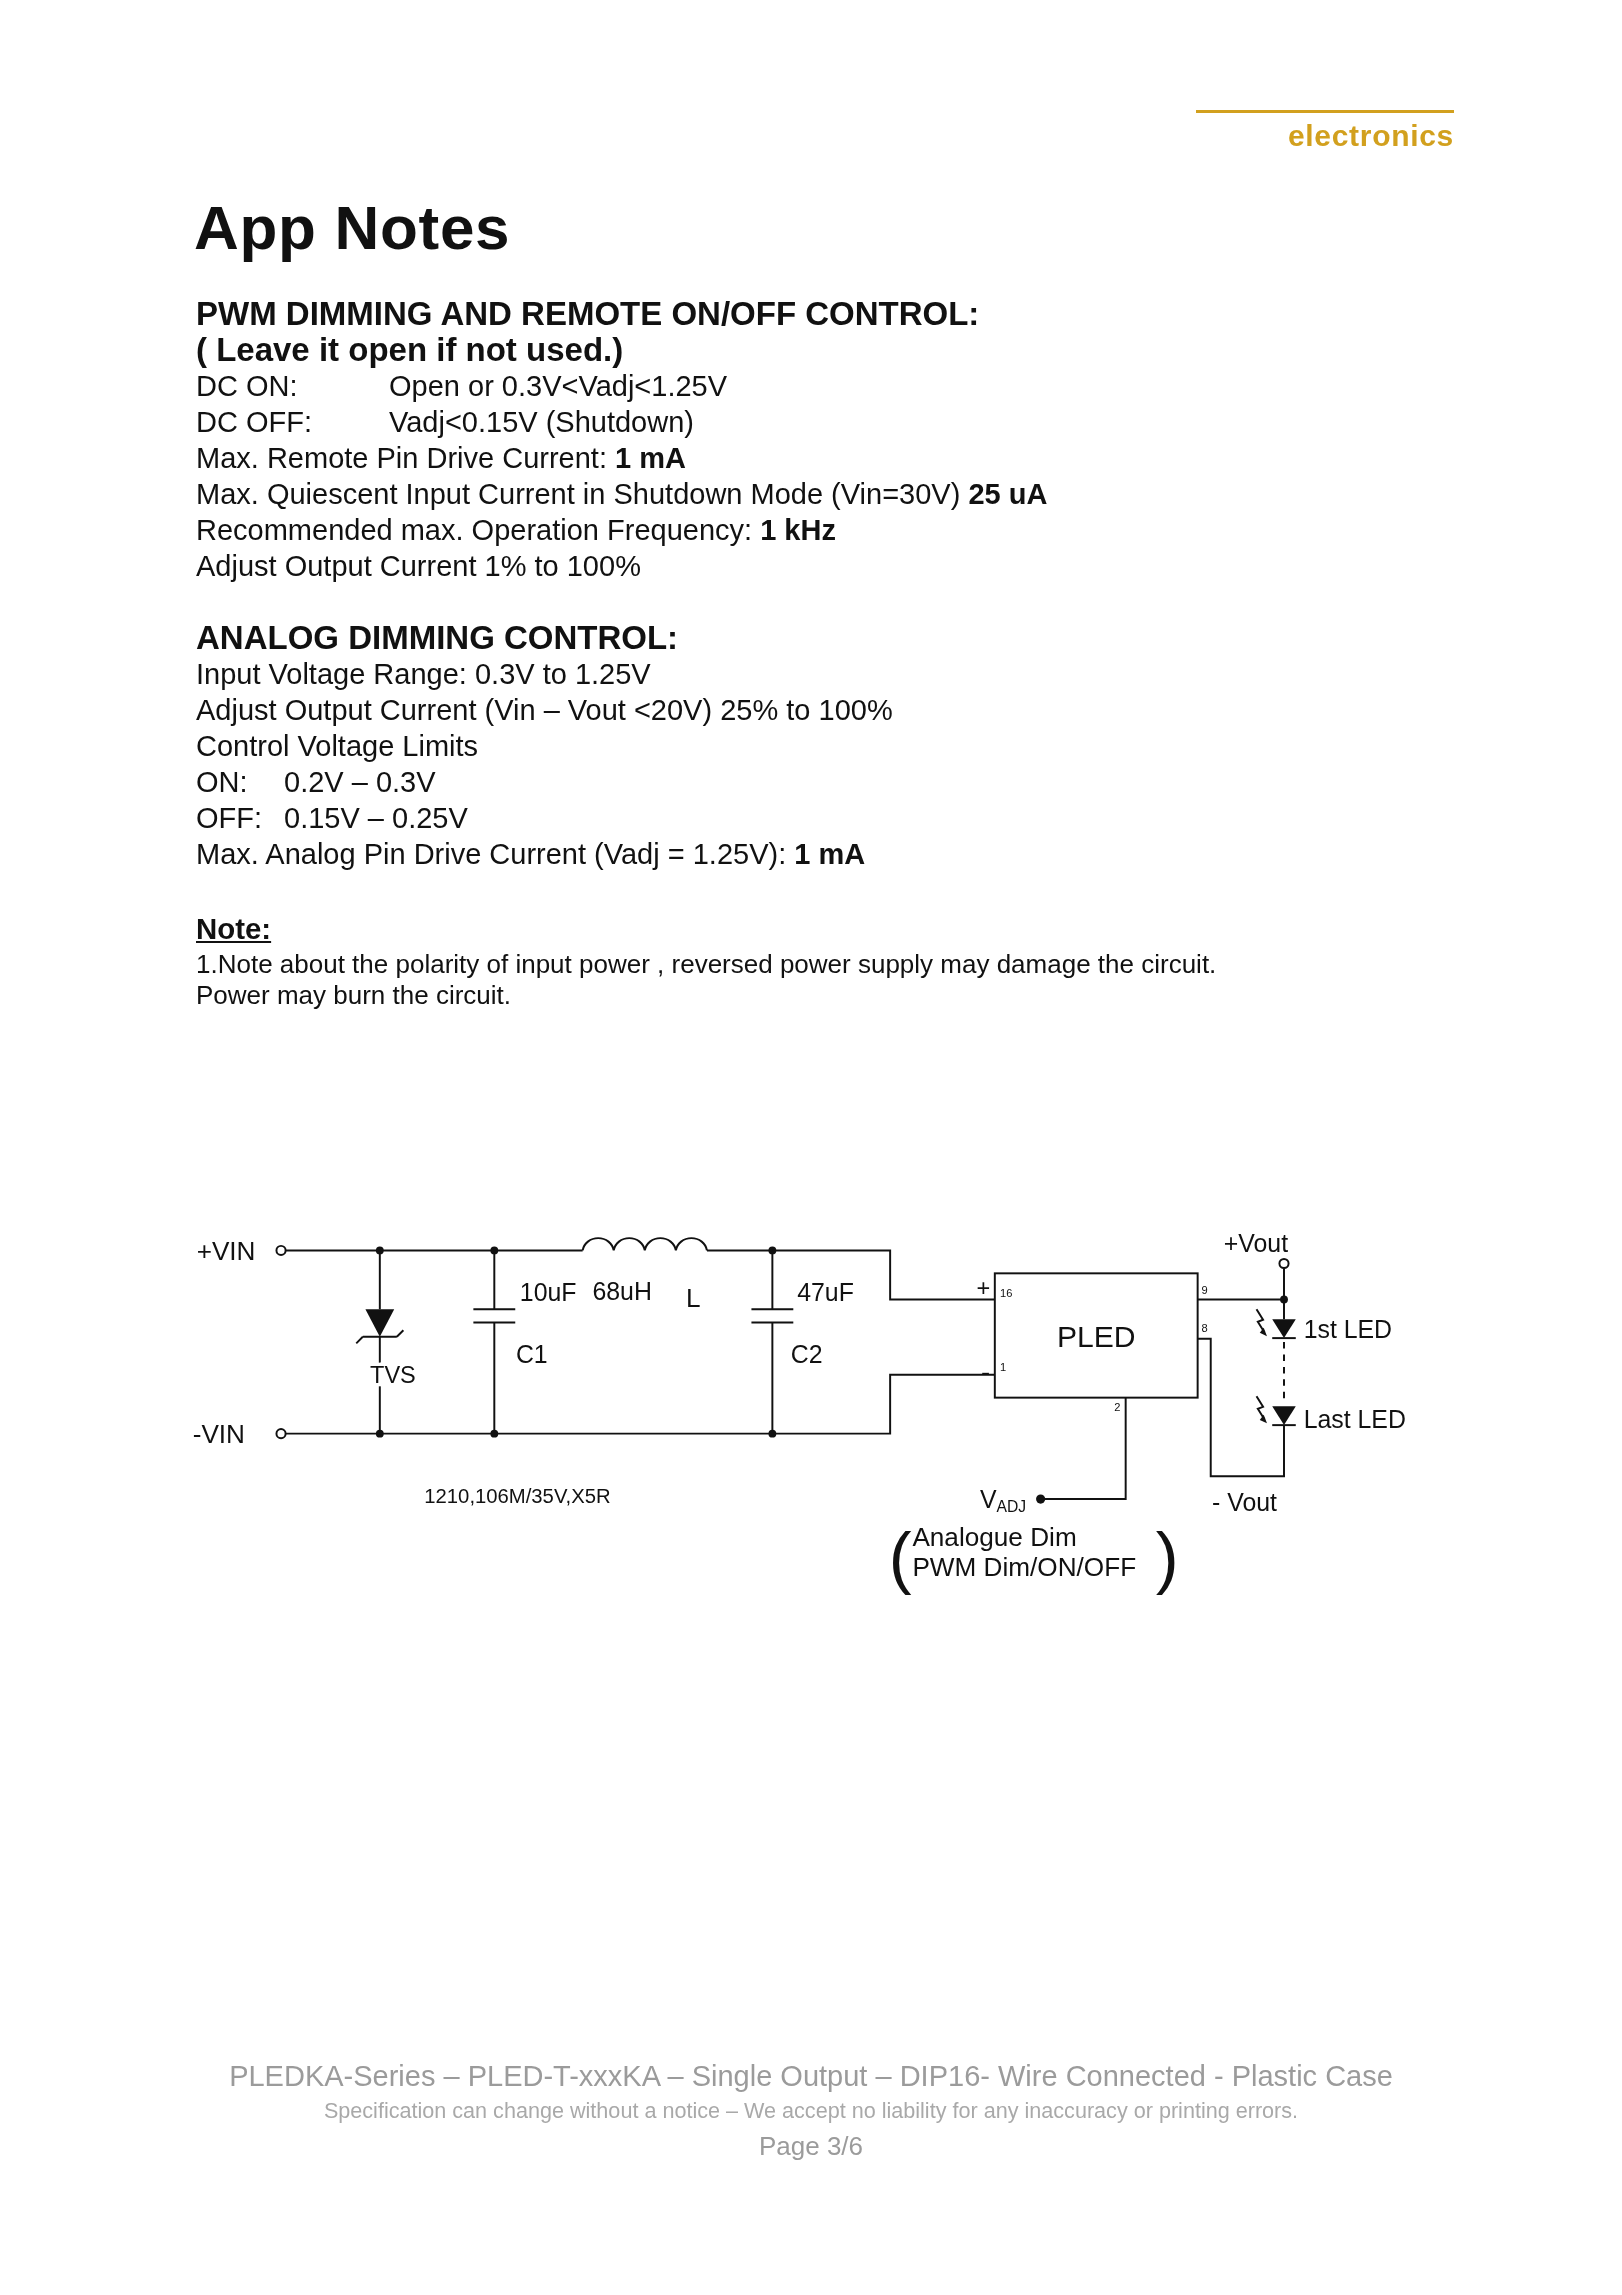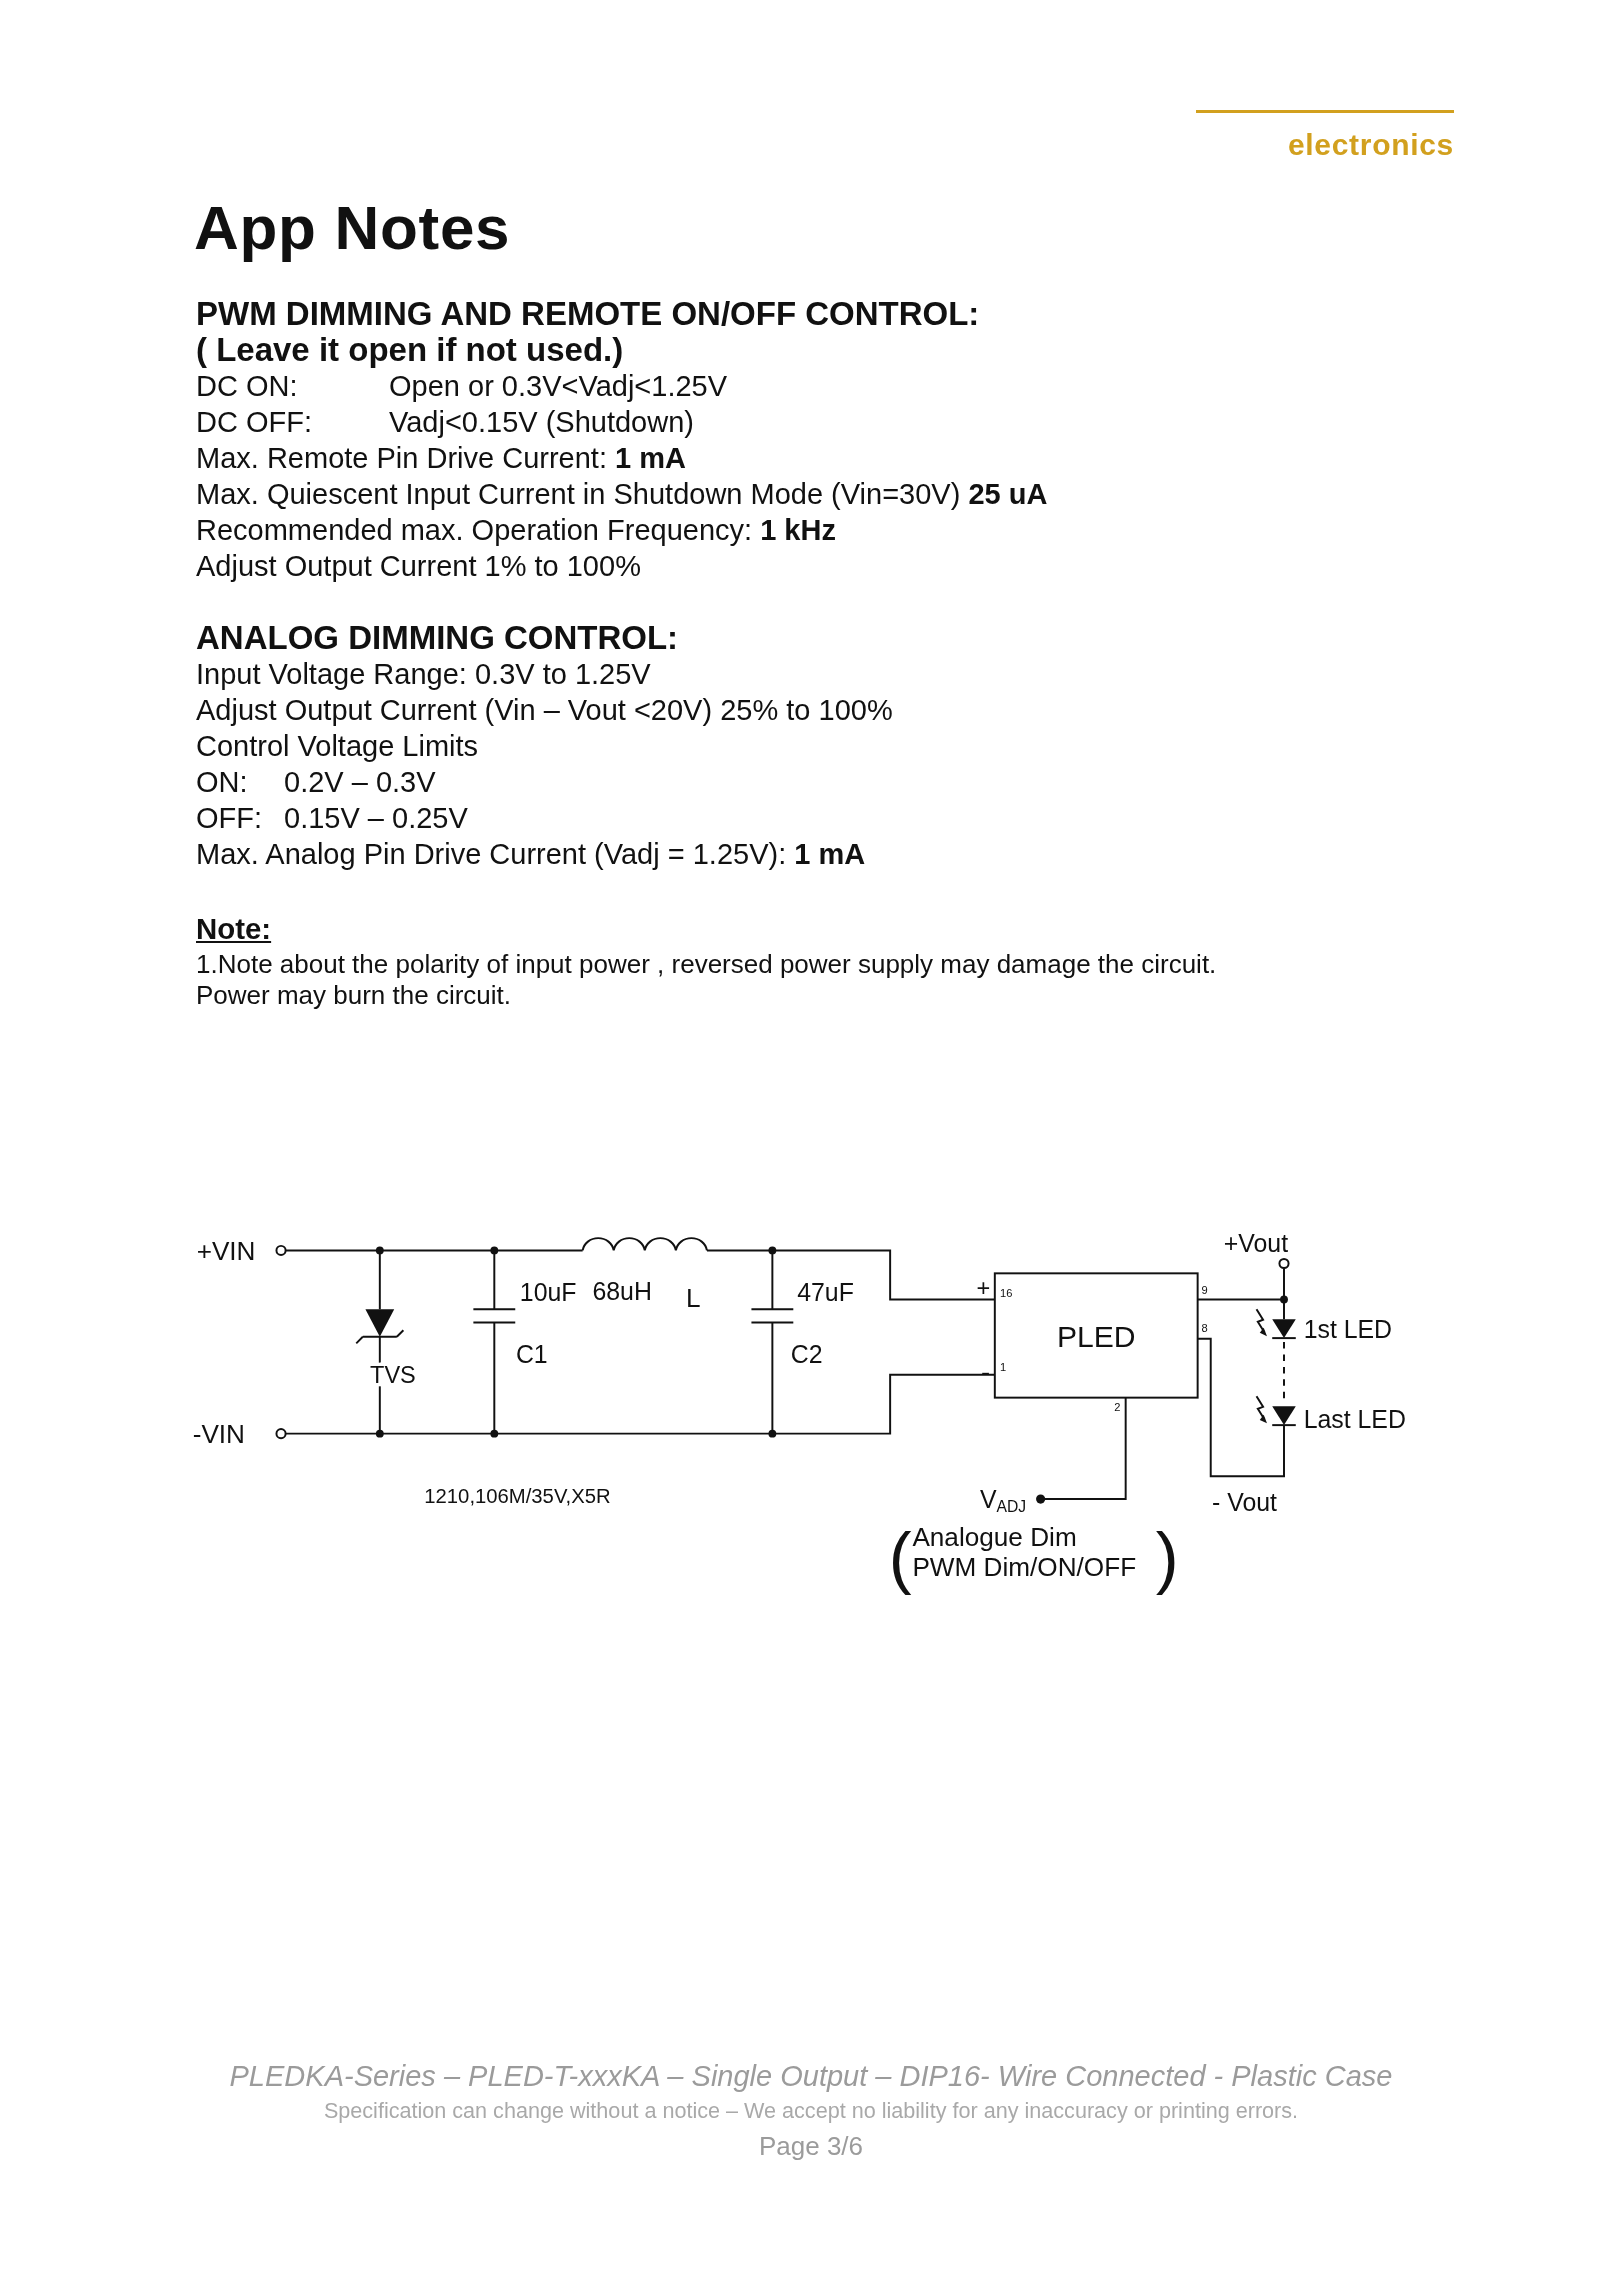--- a/index.html
+++ b/index.html
@@ -10,21 +10,21 @@
     color:#111111;
   }
   .page { position:relative; width:1622px; height:2295px; background:#ffffff; overflow:hidden; }
 
   
   .logo { position:absolute; left:1196px; top:105px; width:258px; text-align:right; color:#D2A01E; }
   .logo-word { font-weight:bold; line-height:0.85; letter-spacing:1.3px; white-space:nowrap; }
   .lg { font-size:75px; }
   .lg-big { font-size:103px; }
   .logo-rule { height:3.3px; background:#D2A01E; margin-top:5.2px; }
-  .logo-sub { font-size:30px; font-weight:bold; margin-top:15px; letter-spacing:0.7px; }
+  .logo-sub { font-size:30px; font-weight:bold; margin-top:6px; letter-spacing:0.7px; }
 
   
   .title { position:absolute; left:194px; top:192px; font-size:62px; font-weight:bold; letter-spacing:0.7px; }
 
   
   .sec { position:absolute; left:196px; }
   .sec-pwm    { top:296px; }
   .sec-analog { top:620px; }
   .sec-note   { top:908px; }
   .sec-filter { top:1146px; }
@@ -38,21 +38,21 @@
   .noteline sub { font-size:16.4px; }
   .filter-h { font-size:30px; font-weight:bold; text-decoration:underline; }
 
   
   .diagram { position:absolute; left:177px; top:1211px; }
   .diagram text { font-family:"Liberation Sans","DejaVu Sans",sans-serif; fill:#111; }
   .serif { font-family:"Liberation Serif","DejaVu Serif",serif; }
 
   
   .footer { position:absolute; left:0; top:2060px; width:1622px; text-align:center; }
-  .f1 { font-size:29px; color:#9b9b9b;font-style:italic; }
+  .f1 { font-size:29px; color:#9b9b9b; }
   .f2 { font-size:21.6px; color:#a9a9a9; margin-top:5.2px; }
   .f3 { font-size:26px; color:#9b9b9b; margin-top:6.5px; }
 </style>
 </head>
 <body>
 
 <div class="page">
 
   <div class="logo">
     <div class="logo-rule"></div>

